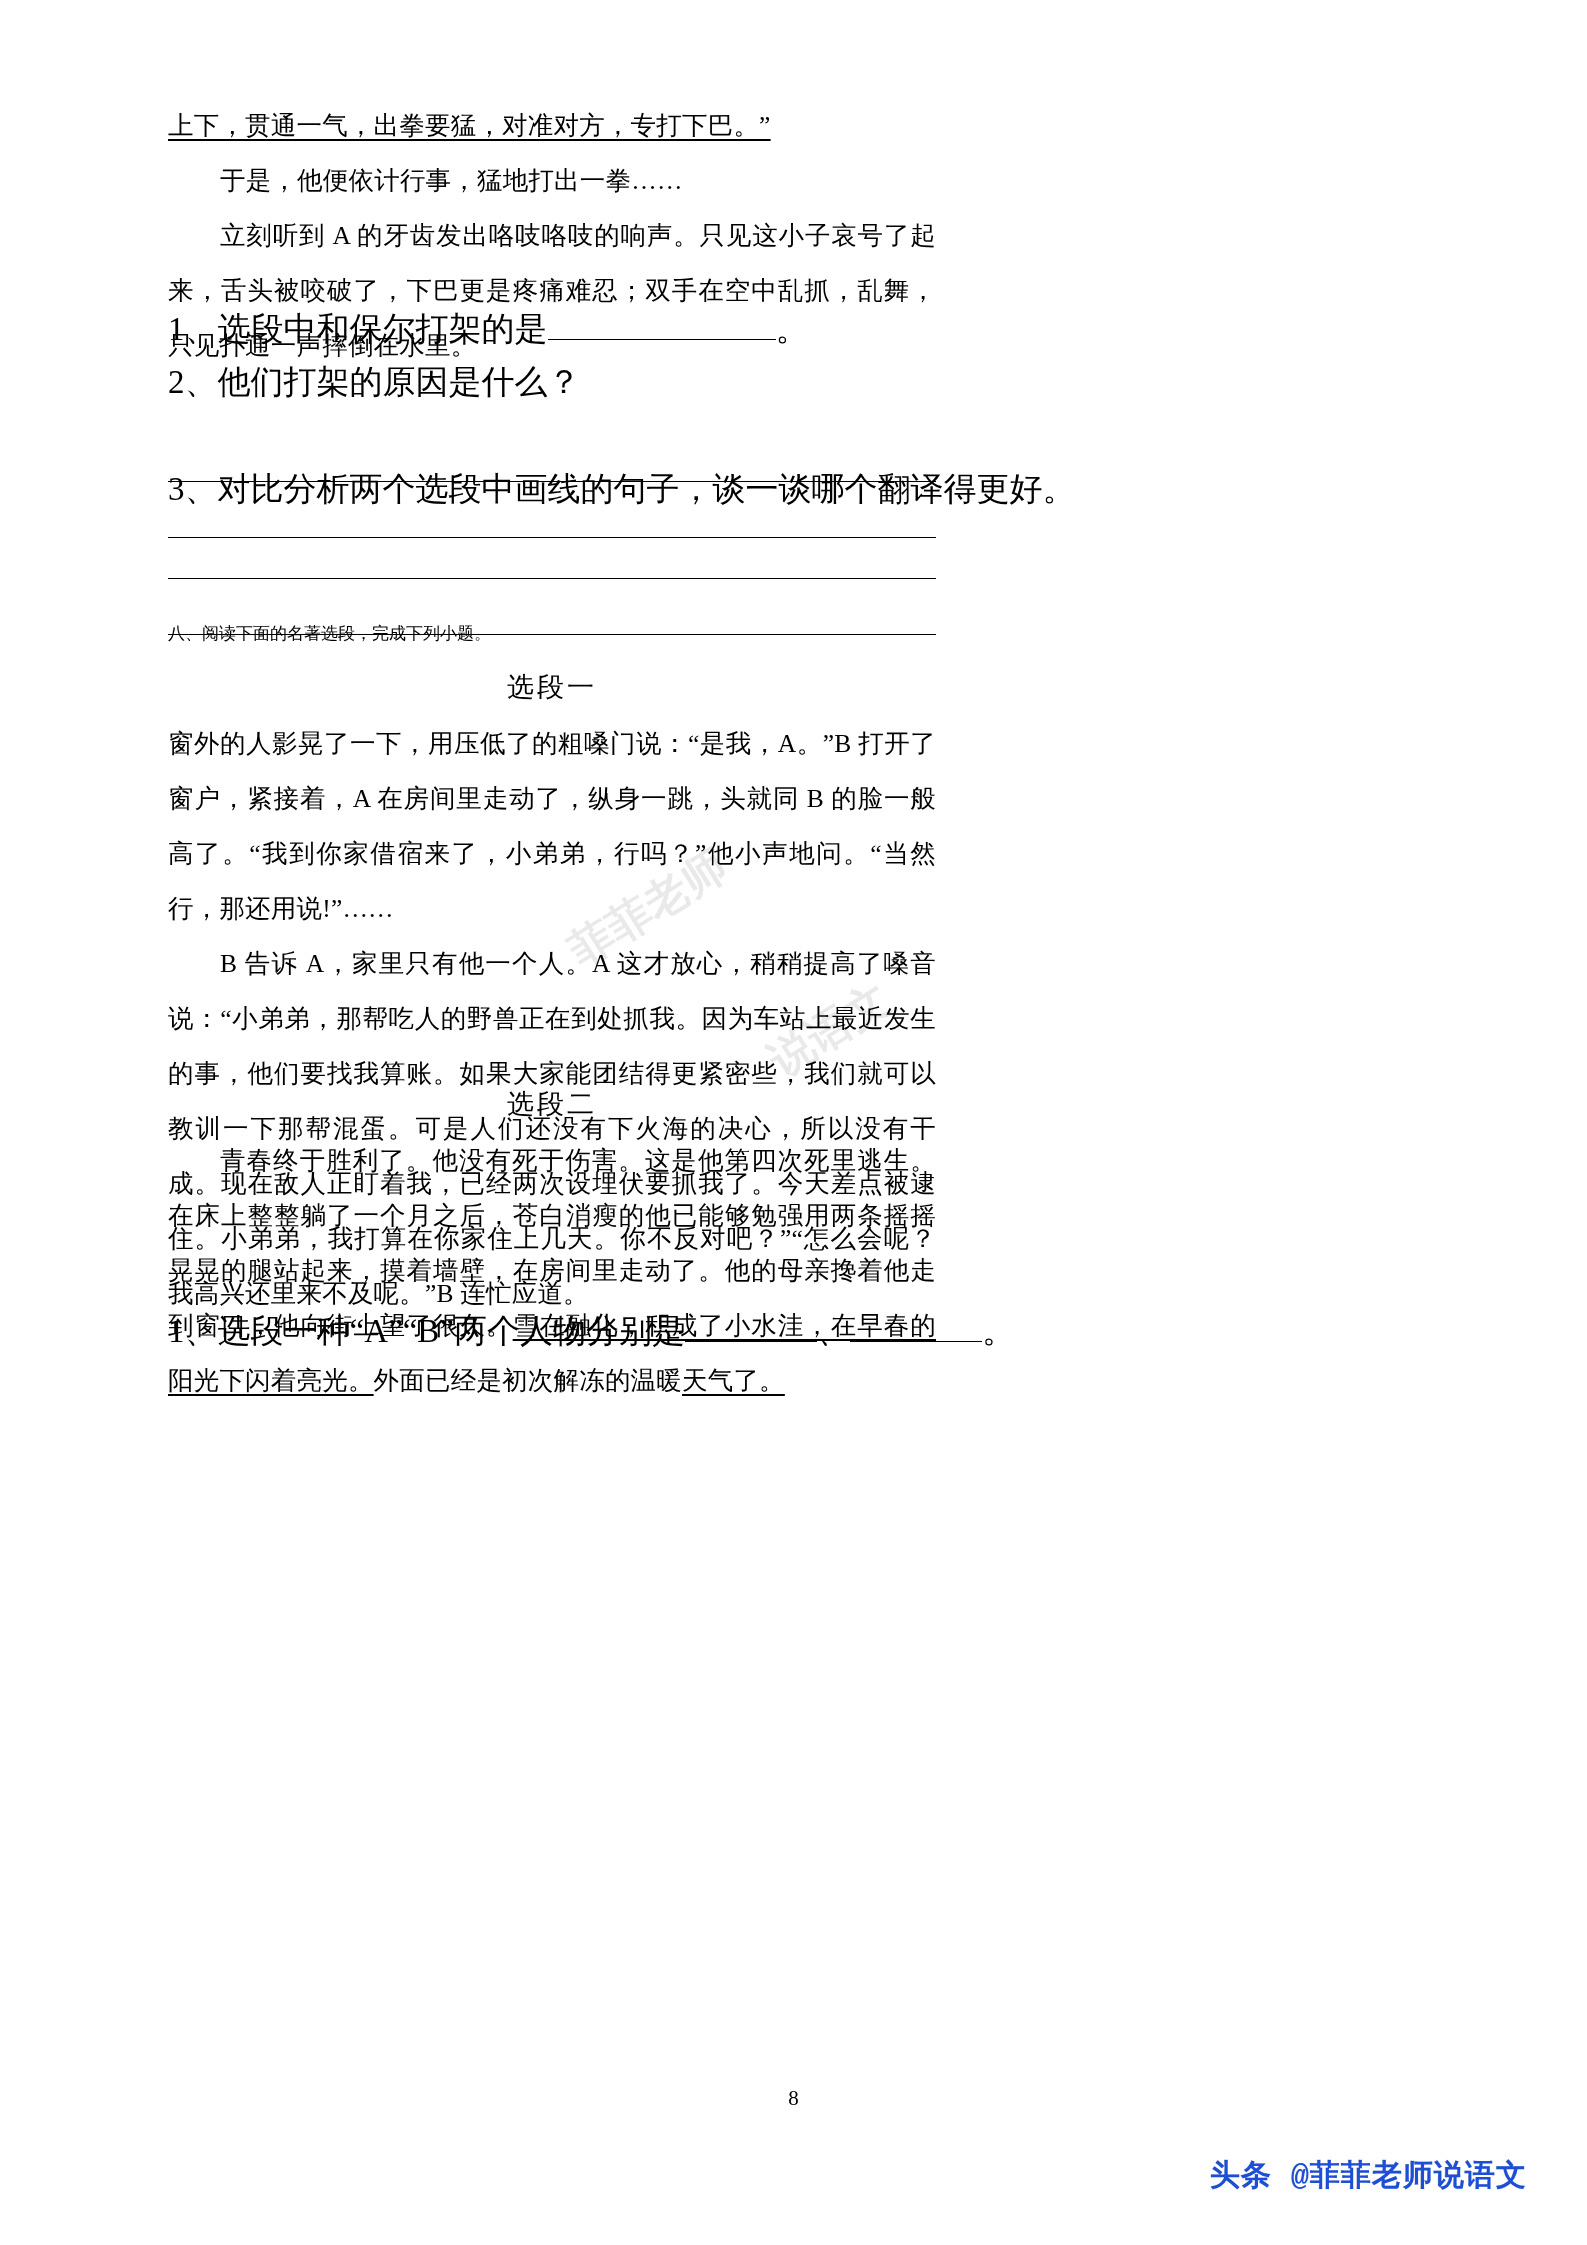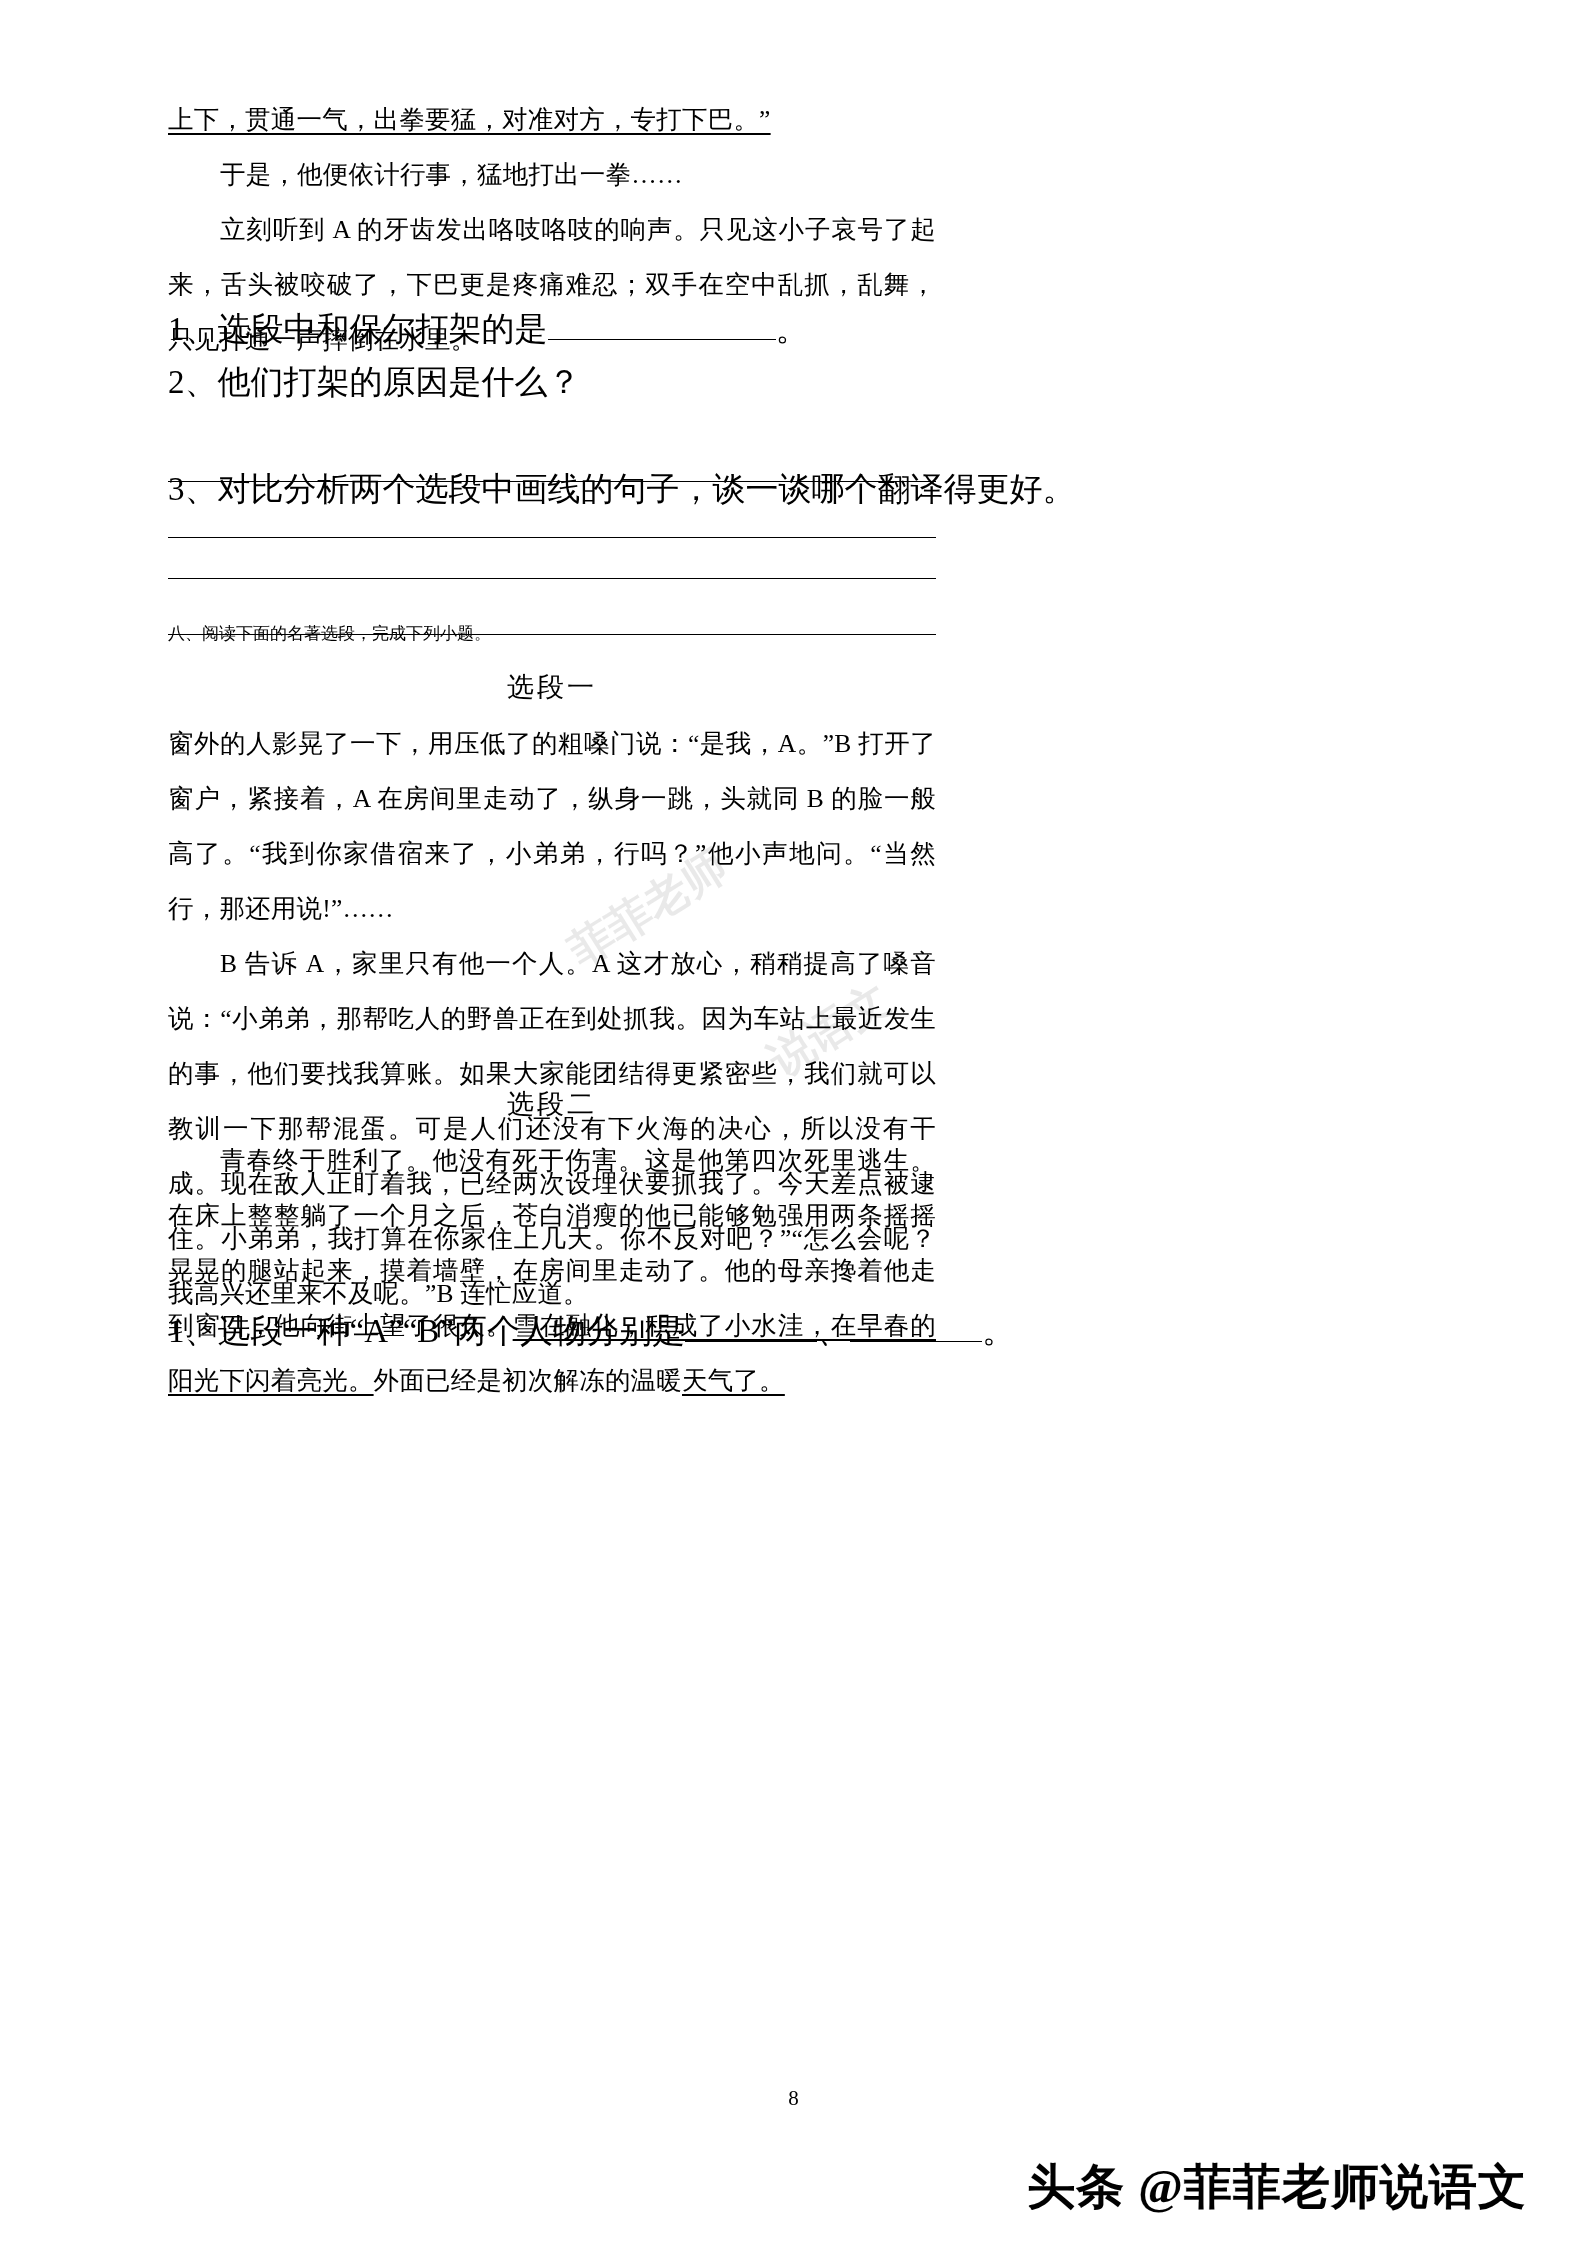--- a/index.html
+++ b/index.html
@@ -104,43 +104,43 @@
     right: 0;
     top: 2086px;
     text-align: center;
     font-size: 21px;
     font-family: "Liberation Serif", serif;
   }
   .brand {
     position: absolute;
     right: 60px;
     top: 2155px;
-    font-size: 48px;
+    font-size: 30px;
     font-weight: bold;
-    font-family: Liberation Serif, serif;
+    font-family: Liberation Mono, monospace;
     letter-spacing: 1px;
-    color: #000000;
+    color: #1d4ed8;
     white-space: nowrap;
     text-shadow: 1.5px 1.5px 0 rgba(255,255,255,0.9),
                  -0.5px -0.5px 0 rgba(0,0,0,0.25);
   }
   .blk { position: absolute; left: 0; width: 768px; }
 </style>
 </head>
 <body>
 
 <div class="page">
   <div class="sheet">
 
     <div class="watermark">
       <span class="wm-a">菲菲老师</span>
       <span class="wm-b">说语文</span>
     </div>
 
-    <div class="blk" style="top: 92px;">
+    <div class="blk" style="top: 98px;">
       <p class="para"><span class="u">上下，贯通一气，出拳要猛，对准对方，专打下巴。”</span></p>
       <p class="para indent">于是，他便依计行事，猛地打出一拳……</p>
       <p class="para indent">立刻听到 A 的牙齿发出咯吱咯吱的响声。只见这小子哀号了起来，舌头被咬破了，下巴更是疼痛难忍；双手在空中乱抓，乱舞，只见扑通一声摔倒在水里。</p>
     </div>
 
     <div class="blk" style="top: 302px;">
       <p class="q"><span>1、</span><span>选段中和保尔打架的是</span><span class="blank-inline" style="width: 228px;"></span><span>。</span></p>
     </div>
 
     <div class="blk" style="top: 355px;">

